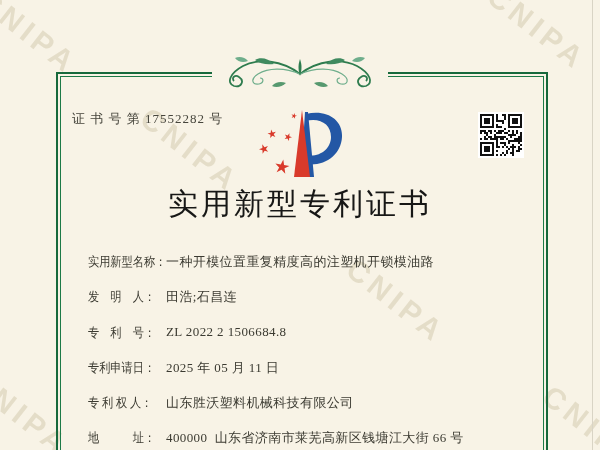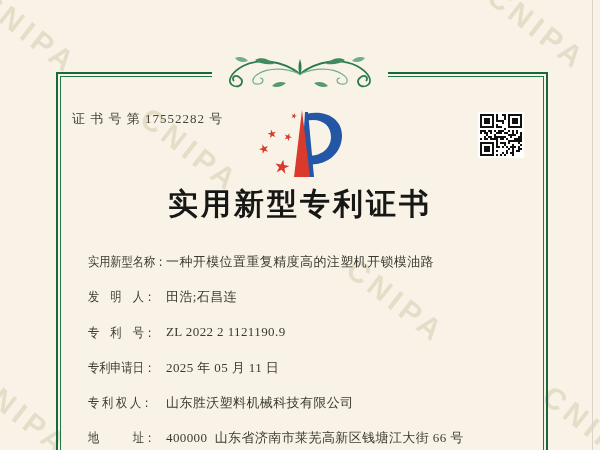--- a/index.html
+++ b/index.html
@@ -25,21 +25,21 @@
 
   .cert-no{position:absolute;left:72px;top:110px;font-size:13px;color:#46453c;
            letter-spacing:1px;white-space:pre;}
 
   .logo{position:absolute;left:257px;top:110px;width:88px;height:68px;}
   .qr{position:absolute;left:478px;top:112px;width:46px;height:46px;background:#fff;
       padding:2px;box-sizing:border-box;}
   .qr svg{display:block;width:100%;height:100%;}
 
   .title{position:absolute;left:0;top:184px;width:600px;text-align:center;
-         font-size:30px;font-weight:bold;letter-spacing:3px;color:#171716;white-space:pre;}
+         font-size:30px;font-weight:normal;letter-spacing:3px;color:#171716;white-space:pre;}
 
   .row{position:absolute;left:88px;height:18px;font-size:13px;color:#3b3a31;}
   .row .lbl{position:absolute;left:0;top:0;white-space:pre;transform-origin:left center;
             transform:scaleX(.86);}
   .row .val{position:absolute;left:78px;top:0;white-space:pre;letter-spacing:.4px;}
 
   .scan-edge{position:absolute;right:7px;top:0;width:1px;height:450px;
              background:#d9d4c5;z-index:5;}
 </style>
 </head>
@@ -108,21 +108,21 @@
     <div class="row" style="top:253px;">
       <span class="lbl">实用新型名称：</span>
       <span class="val">一种开模位置重复精度高的注塑机开锁模油路</span>
     </div>
     <div class="row" style="top:288px;">
       <span class="lbl">发　明　人：</span>
       <span class="val">田浩;石昌连</span>
     </div>
     <div class="row" style="top:324px;">
       <span class="lbl">专　利　号：</span>
-      <span class="val">ZL 2022 2 1121190.9</span>
+      <span class="val">ZL 2022 2 1506684.8</span>
     </div>
     <div class="row" style="top:359px;">
       <span class="lbl">专利申请日：</span>
       <span class="val">2025 年 05 月 11 日</span>
     </div>
     <div class="row" style="top:394px;">
       <span class="lbl">专 利 权 人：</span>
       <span class="val">山东胜沃塑料机械科技有限公司</span>
     </div>
     <div class="row" style="top:429px;">

